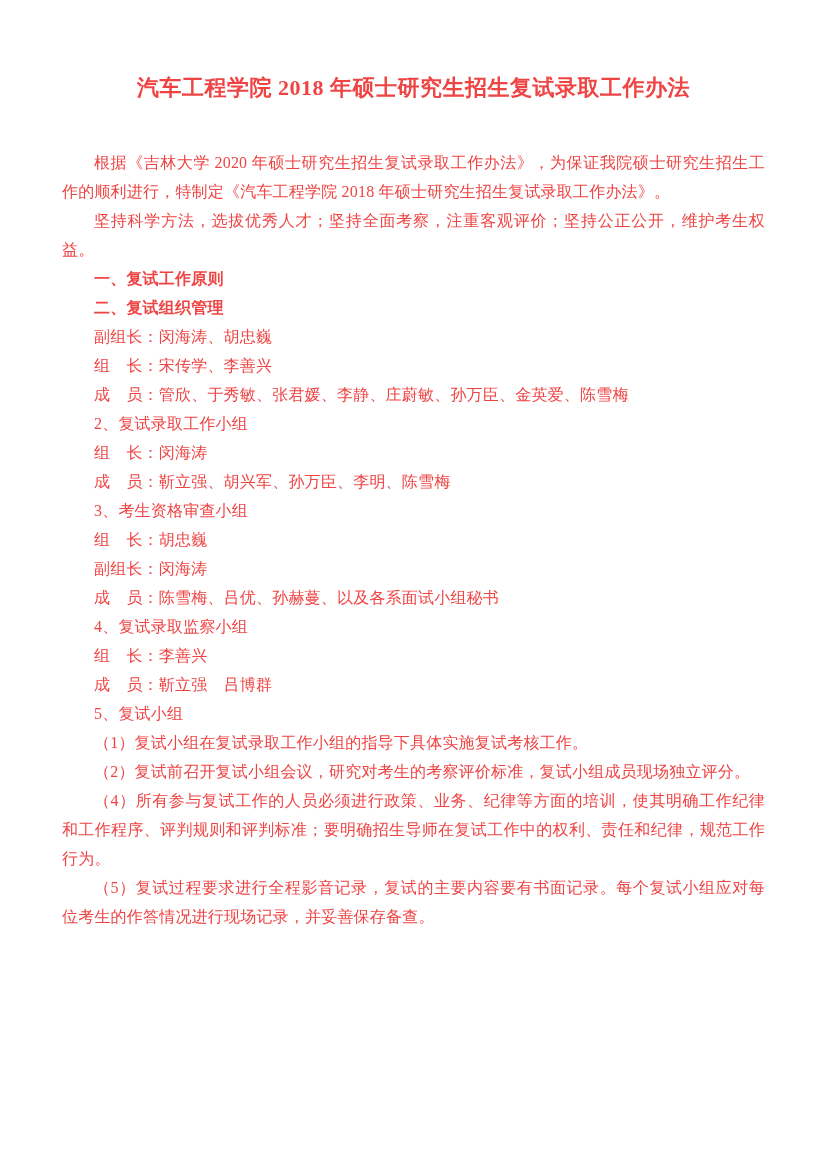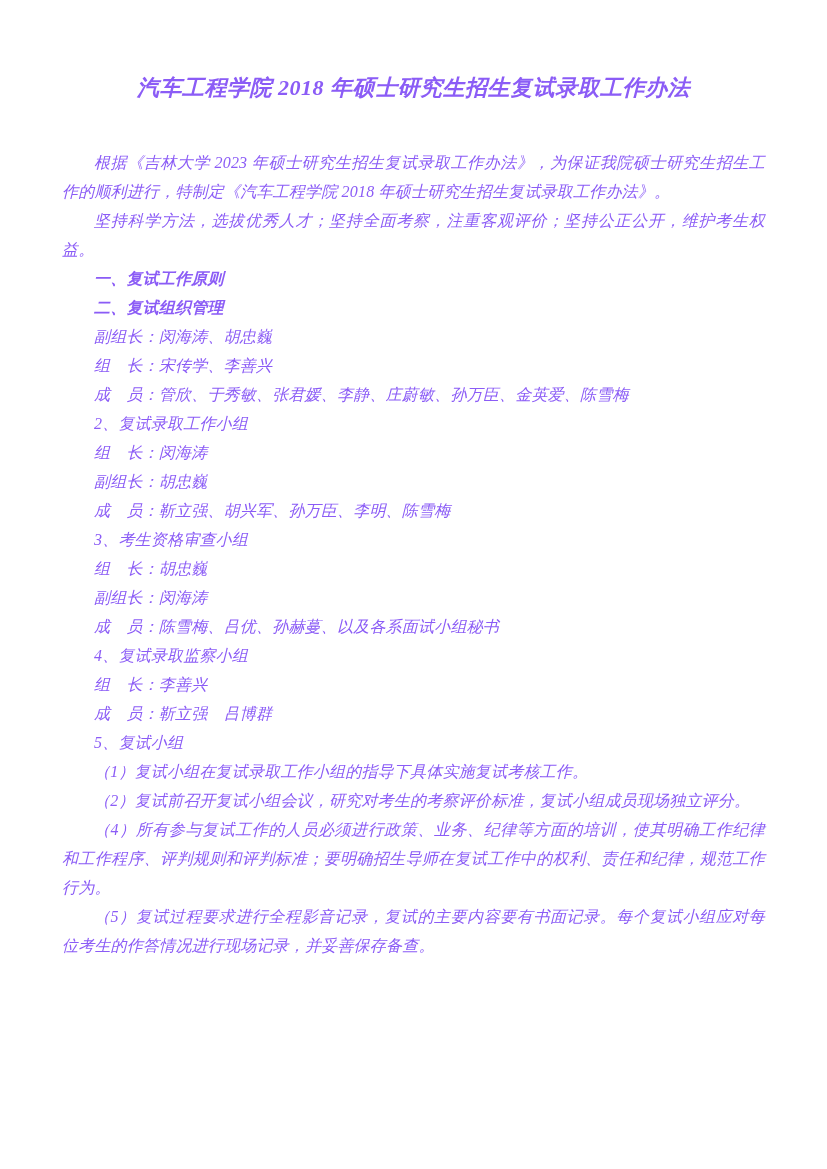--- a/index.html
+++ b/index.html
@@ -7,23 +7,22 @@
     padding: 0;
     background: #ffffff;
   }
   .page {
     width: 827px;
     height: 1169px;
     box-sizing: border-box;
     background: #ffffff;
     padding: 72px 62px 30px 62px;
     font-family: "Liberation Serif", "DejaVu Serif", serif;
-    color: #8b5cf6;
+    color: #ef4444;
     overflow: hidden;
-    font-style: italic;
   }
   .doc-title {
     font-size: 22px;
     font-weight: bold;
     text-align: center;
     line-height: 32px;
     margin: 0 0 44px 0;
     letter-spacing: 0.5px;
   }
   .para {
@@ -37,32 +36,31 @@
   .heading {
     font-weight: bold;
   }
 </style>
 </head>
 <body>
 
 <div class="page">
   <h1 class="doc-title">汽车工程学院 2018 年硕士研究生招生复试录取工作办法</h1>
 
-  <p class="para">根据《吉林大学 2023 年硕士研究生招生复试录取工作办法》，为保证我院硕士研究生招生工作的顺利进行，特制定《汽车工程学院 2018 年硕士研究生招生复试录取工作办法》。</p>
+  <p class="para">根据《吉林大学 2020 年硕士研究生招生复试录取工作办法》，为保证我院硕士研究生招生工作的顺利进行，特制定《汽车工程学院 2018 年硕士研究生招生复试录取工作办法》。</p>
   <p class="para">坚持科学方法，选拔优秀人才；坚持全面考察，注重客观评价；坚持公正公开，维护考生权益。</p>
   <p class="para heading">一、复试工作原则</p>
   <p class="para heading">二、复试组织管理</p>
 
   <p class="para">副组长：闵海涛、胡忠巍</p>
   <p class="para">组　长：宋传学、李善兴</p>
   <p class="para">成　员：管欣、于秀敏、张君媛、李静、庄蔚敏、孙万臣、金英爱、陈雪梅</p>
 
   <p class="para">2、复试录取工作小组</p>
   <p class="para">组　长：闵海涛</p>
-  <p class="para">副组长：胡忠巍</p>
   <p class="para">成　员：靳立强、胡兴军、孙万臣、李明、陈雪梅</p>
 
   <p class="para">3、考生资格审查小组</p>
   <p class="para">组　长：胡忠巍</p>
   <p class="para">副组长：闵海涛</p>
   <p class="para">成　员：陈雪梅、吕优、孙赫蔓、以及各系面试小组秘书</p>
 
   <p class="para">4、复试录取监察小组</p>
   <p class="para">组　长：李善兴</p>
   <p class="para">成　员：靳立强　吕博群</p>

